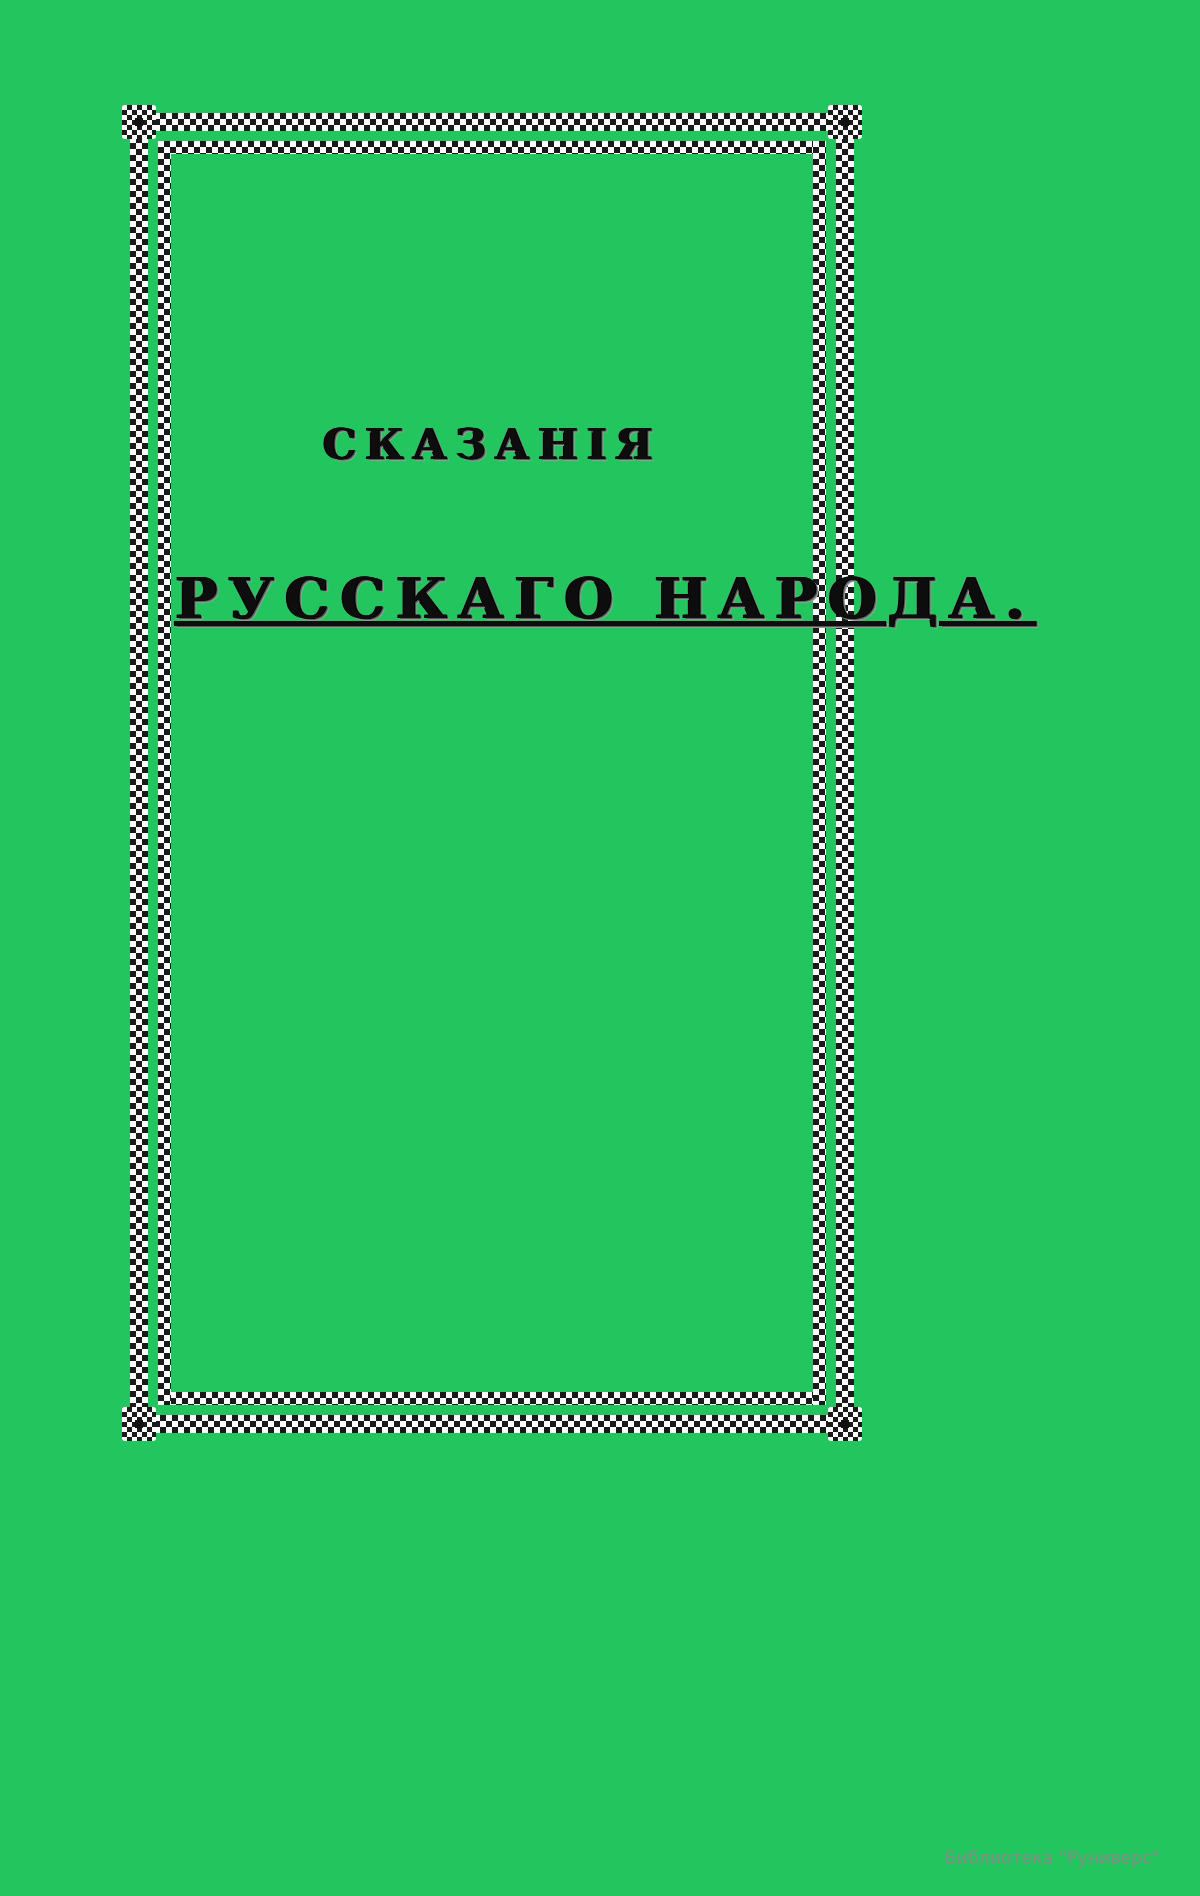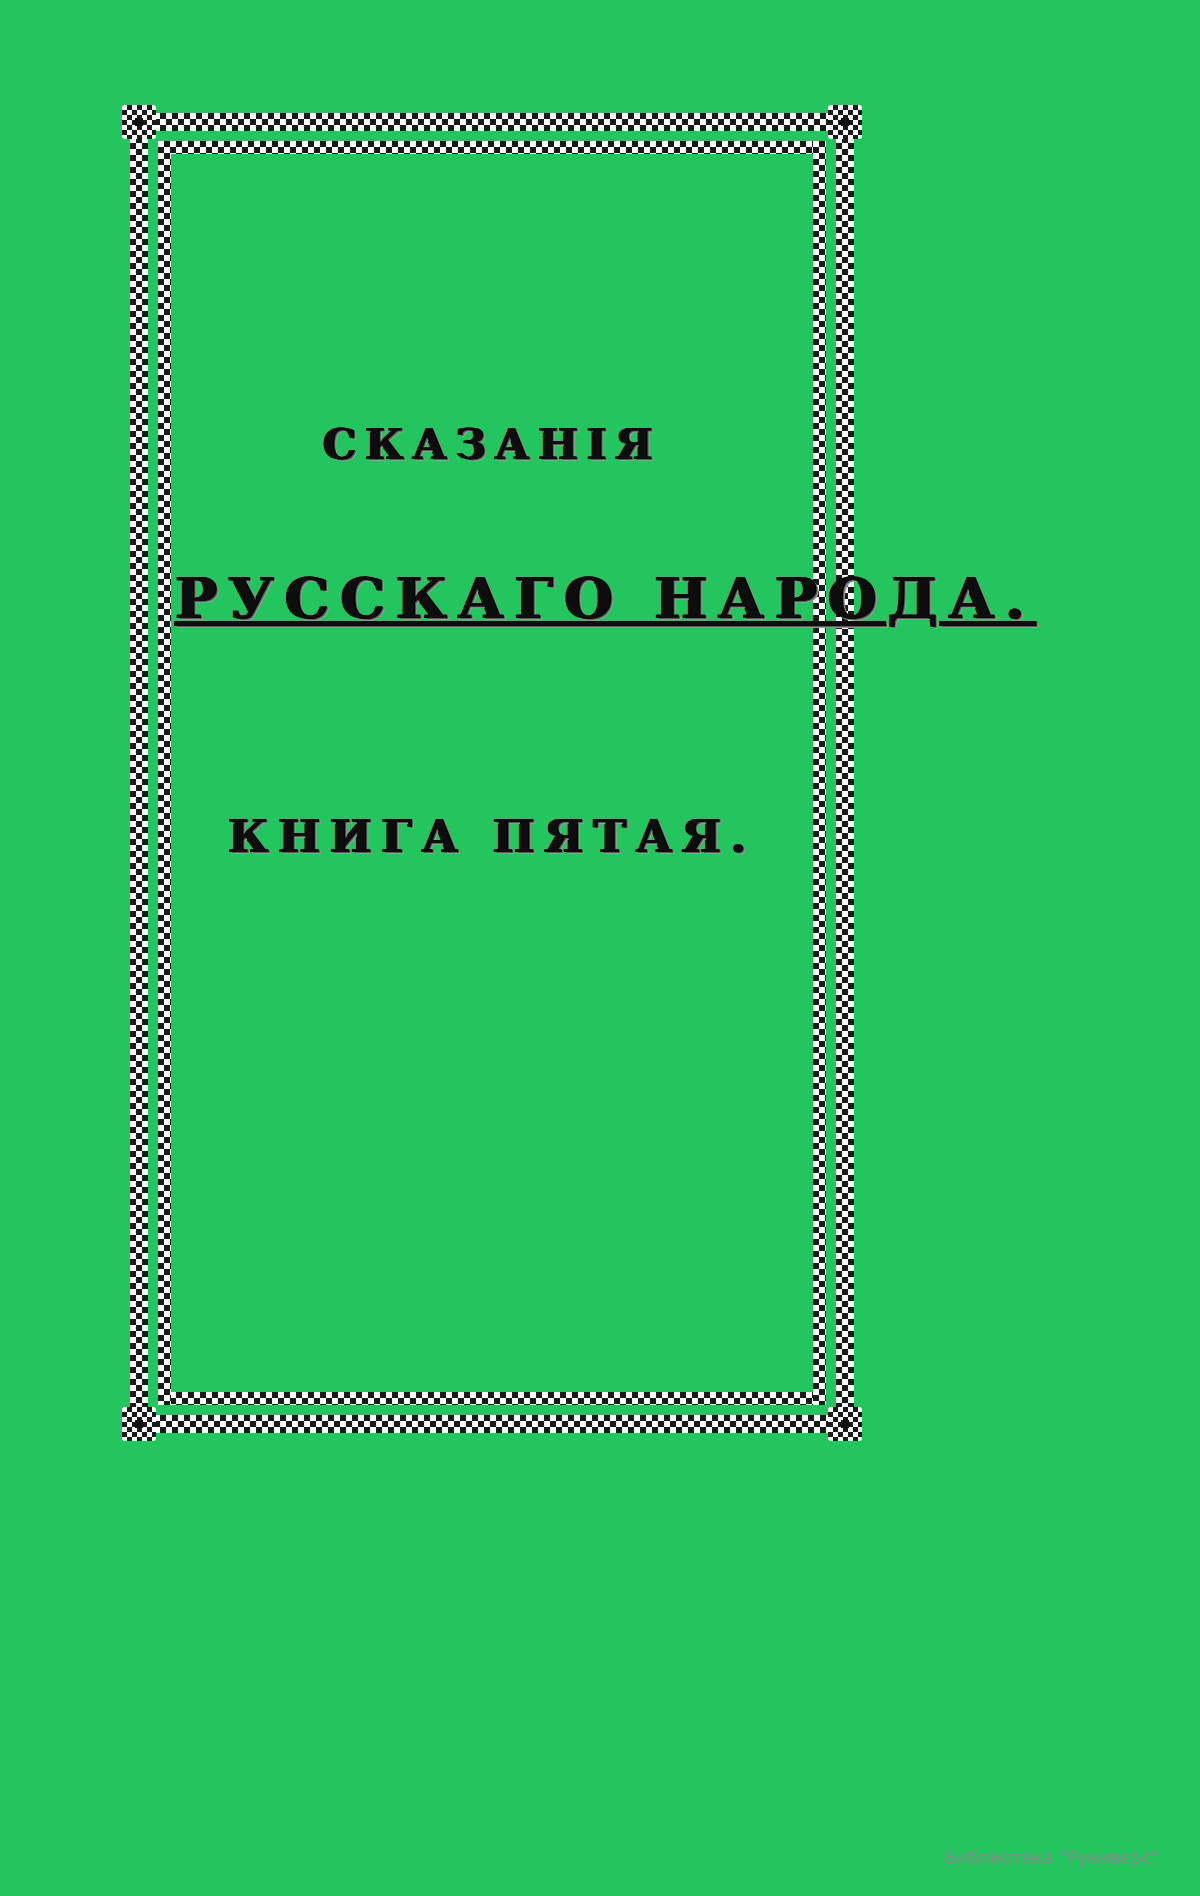--- a/index.html
+++ b/index.html
@@ -143,18 +143,17 @@
 
     <div class="frame-corner corner-tl"></div>
     <div class="frame-corner corner-tr"></div>
     <div class="frame-corner corner-bl"></div>
     <div class="frame-corner corner-br"></div>
   </div>
 
   <div id="title-block">
     <div id="title-line-1" class="ornate-line">Сказанія</div>
     <div id="title-line-2" class="ornate-line">Русскаго Народа.</div>
-    <div id="title-line-3" class="ornate-line">Книга Пятая.</div>
   </div>
 
 </div>
 
 <div id="library-watermark">Библиотека "Руниверс"</div>
 
 </body></html>

